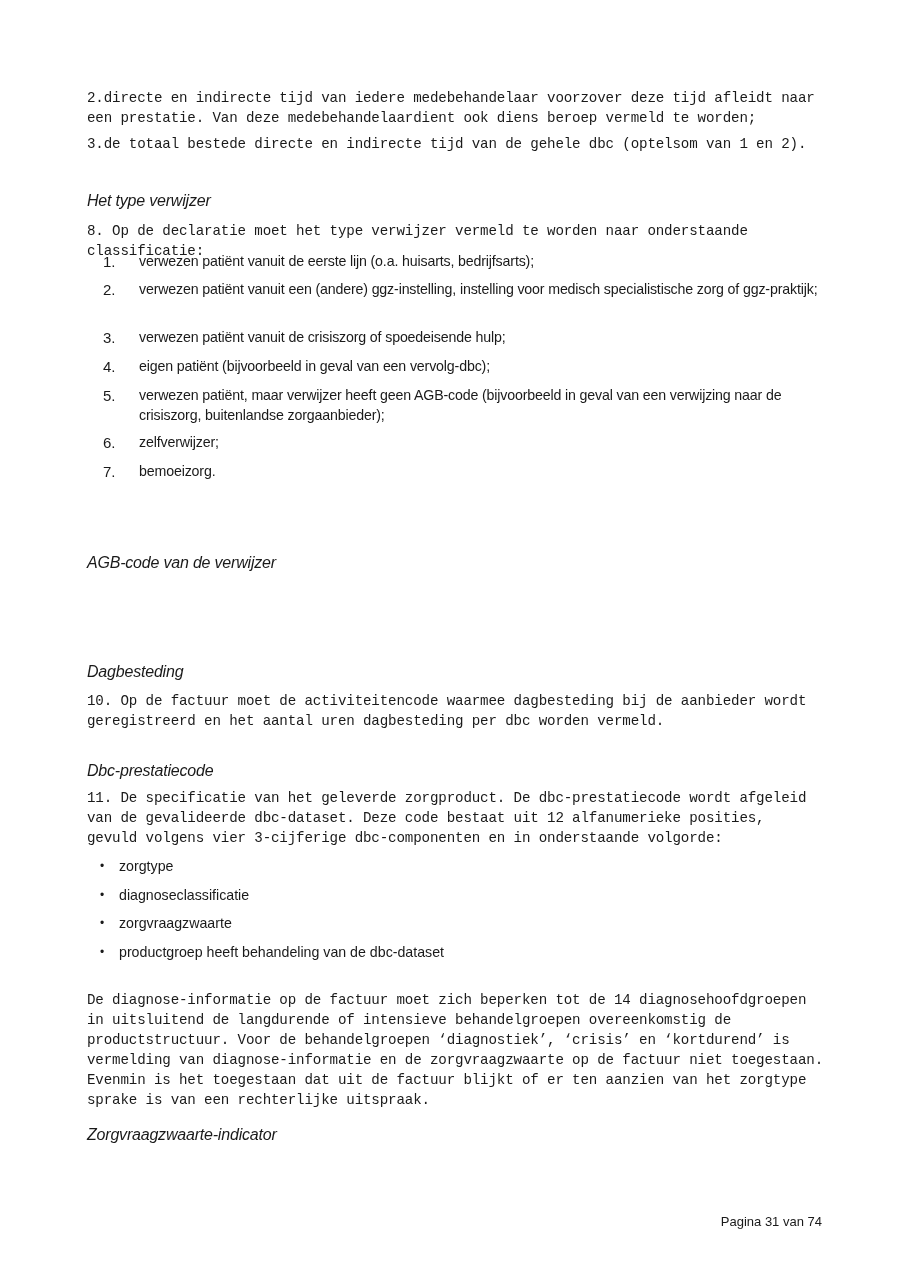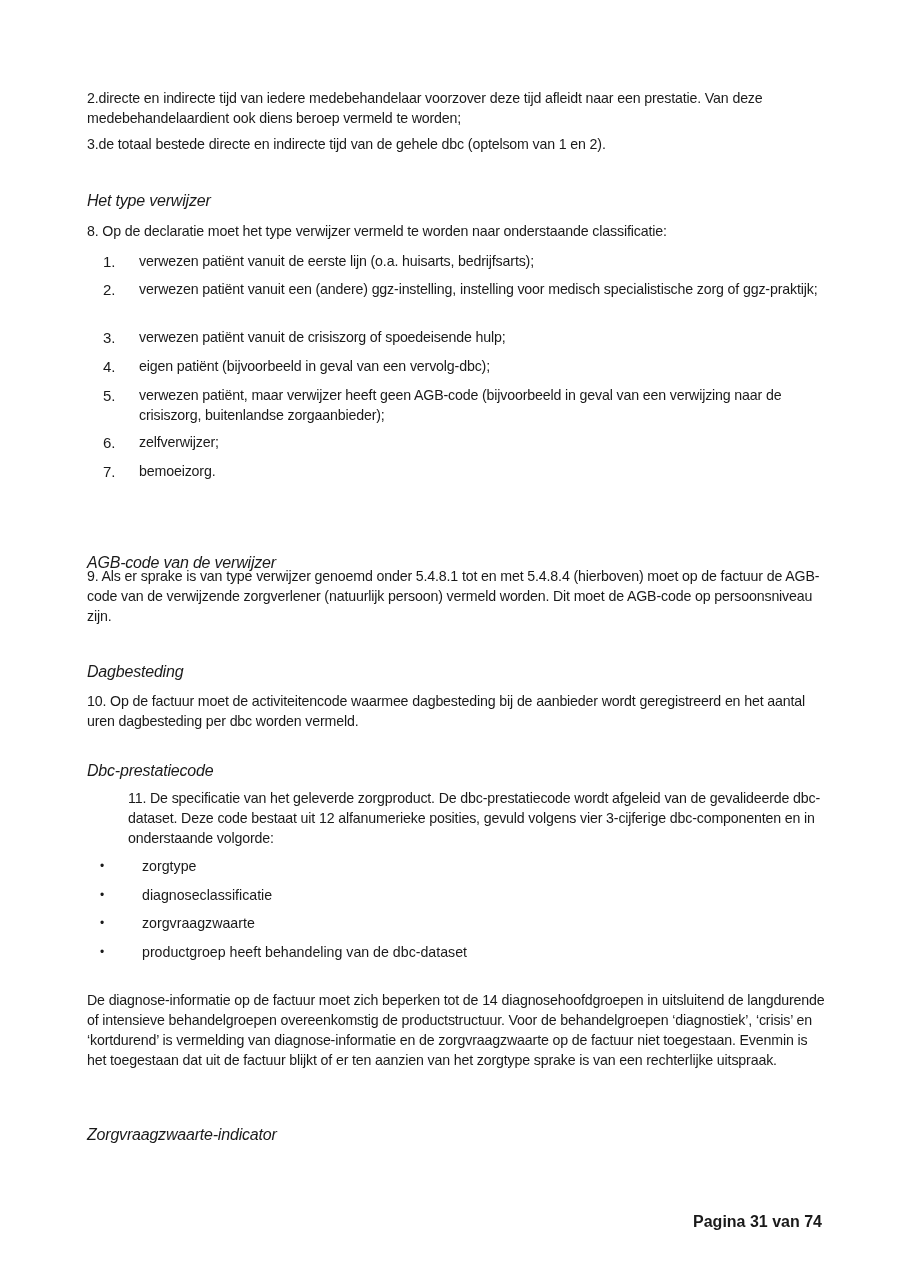--- a/index.html
+++ b/index.html
@@ -2,30 +2,30 @@
 <html><head>
 <meta charset="utf-8">
 <style>
   html, body { margin: 0; padding: 0; background: #ffffff; }
   body {
     width: 900px; height: 1273px; position: relative; overflow: hidden;
     font-family: "Liberation Sans", "DejaVu Sans", sans-serif;
     color: #1a1a1a;
   }
   .page { position: absolute; left: 0; top: 0; width: 900px; height: 1273px; }
-  .blk { position: absolute; left: 87px; width: 735px; font-size: 14.2px; line-height: 20px; letter-spacing: -0.15px; }
+  .blk { position: absolute; left: 87px; width: 735px; font-size: 14.2px; line-height: 20px; letter-spacing: -0.15px; font-family: Liberation Mono, monospace; }
   .heading { position: absolute; left: 87px; font-size: 16px; font-style: italic; line-height: 18px; letter-spacing: -0.2px; }
   .num-item { position: absolute; left: 103px; width: 720px; font-size: 14.2px; line-height: 20px; letter-spacing: -0.15px; }
   .num-item .n { position: absolute; left: 0; top: 1px; font-size: 15px; }
   .num-item .t { display: block; margin-left: 36px; }
   .bul-item { position: absolute; left: 100px; width: 720px; font-size: 14.2px; line-height: 20px; }
   .bul-item .b { position: absolute; left: 0; top: 0; font-size: 12px; }
-  .bul-item .t { display: block; margin-left: 42px; }
+  .bul-item .t { display: block; margin-left: 19px; }
   .footer-left { position: absolute; left: 87px; top: 1213px; font-size: 13.2px; line-height: 18px; }
-  .footer-right { position: absolute; right: 78px; top: 1213px; font-size: 16px; line-height: 18px; font-weight: bold; }
+  .footer-right { position: absolute; right: 78px; top: 1213px; font-size: 13px; line-height: 18px; }
 </style>
 </head>
 <body>
 
 <div class="page">
 
   <div class="blk" style="top:88px;">2.directe en indirecte tijd van iedere medebehandelaar voorzover deze tijd afleidt naar een prestatie. Van deze medebehandelaardient ook diens beroep vermeld te worden;</div>
   <div class="blk" style="top:134px;">3.de totaal bestede directe en indirecte tijd van de gehele dbc (optelsom van 1 en 2).</div>
 
   <div class="heading" style="top:192px;">Het type verwijzer</div>
@@ -54,27 +54,26 @@
   <div class="num-item" style="top:432px;">
     <span class="n">6.</span>
     <span class="t">zelfverwijzer;</span>
   </div>
   <div class="num-item" style="top:461px;">
     <span class="n">7.</span>
     <span class="t">bemoeizorg.</span>
   </div>
 
   <div class="heading" style="top:554px;">AGB-code van de verwijzer</div>
-  <div class="blk" style="top:566px;">9.   Als er sprake is van type verwijzer genoemd onder 5.4.8.1 tot en met 5.4.8.4 (hierboven) moet op de factuur de AGB-code van de verwijzende zorgverlener (natuurlijk persoon) vermeld worden. Dit moet de AGB-code op persoonsniveau zijn.</div>
 
   <div class="heading" style="top:663px;">Dagbesteding</div>
   <div class="blk" style="top:691px;">10.  Op de factuur moet de activiteitencode waarmee dagbesteding bij de aanbieder wordt geregistreerd en het aantal uren dagbesteding per dbc worden vermeld.</div>
 
   <div class="heading" style="top:762px;">Dbc-prestatiecode</div>
-  <div class="blk" style="top:788px;margin-left:41px;">11.  De specificatie van het geleverde zorgproduct. De dbc-prestatiecode wordt afgeleid van de gevalideerde dbc-dataset. Deze code bestaat uit 12 alfanumerieke posities, gevuld volgens vier 3-cijferige dbc-componenten en in onderstaande volgorde:</div>
+  <div class="blk" style="top:788px;">11.  De specificatie van het geleverde zorgproduct. De dbc-prestatiecode wordt afgeleid van de gevalideerde dbc-dataset. Deze code bestaat uit 12 alfanumerieke posities, gevuld volgens vier 3-cijferige dbc-componenten en in onderstaande volgorde:</div>
 
   <div class="bul-item" style="top:856px;">
     <span class="b">•</span>
     <span class="t">zorgtype</span>
   </div>
   <div class="bul-item" style="top:885px;">
     <span class="b">•</span>
     <span class="t">diagnoseclassificatie</span>
   </div>
   <div class="bul-item" style="top:913px;">

